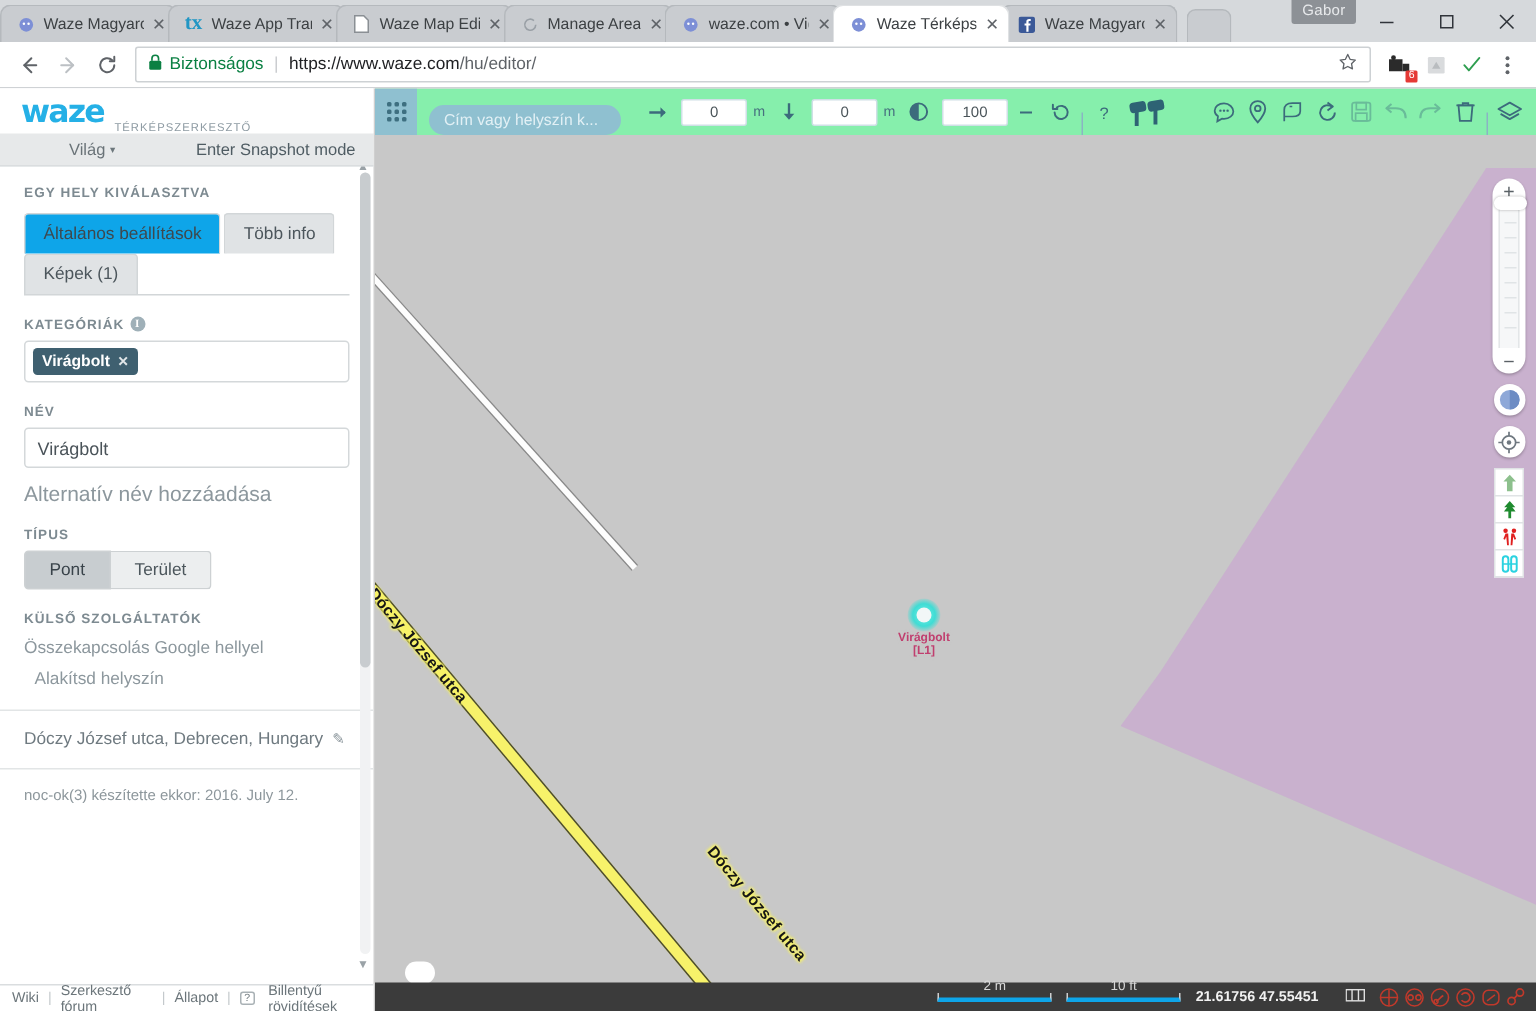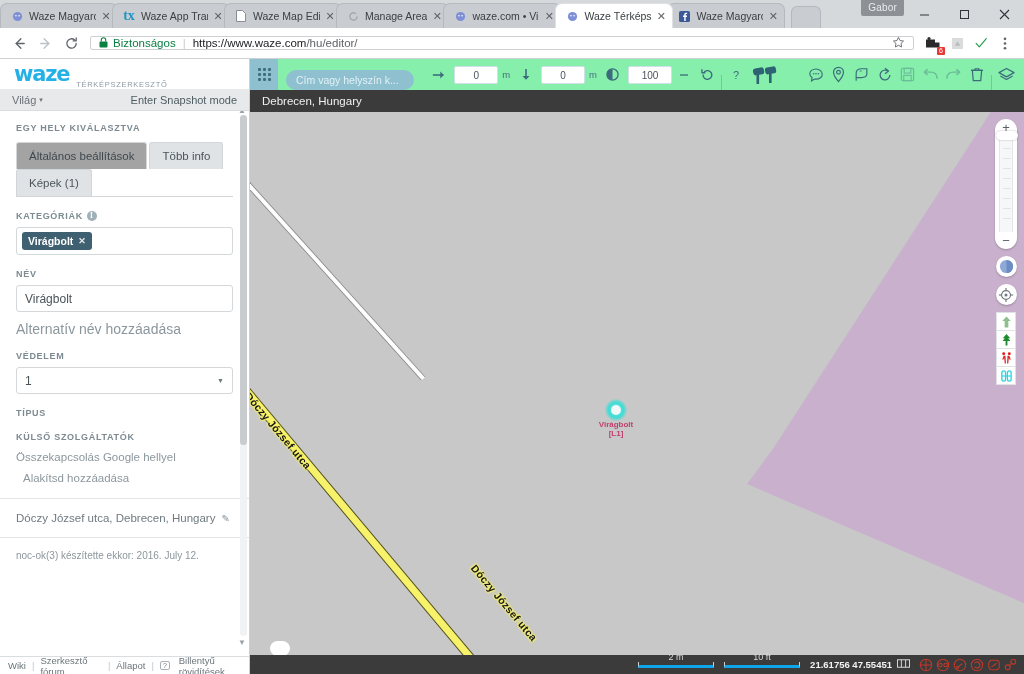--- a/index.html
+++ b/index.html
@@ -93,21 +93,21 @@
     padding: 0 6px;
     border-bottom: 1px solid #cfd2d5;
   }
   .nav-ico {
     width: 26px; height: 26px;
     display: flex; align-items: center; justify-content: center;
     color: #5f6368;
   }
   .nav-ico.disabled { color: #bcc0c4; }
   .urlbox {
-    flex: 1 1 auto; height: 14px;
+    flex: 1 1 auto; height: 24px;
     border: 1px solid #cdd1d4; border-radius: 2px;
     background: #fff;
     display: flex; align-items: center;
     padding: 0 8px; margin: 0 6px;
     font-size: 11.5px;
   }
   .lock { color: #0b8043; margin-right: 5px; font-size: 10px; }
   .secure-txt { color: #0b8043; font-size: 11.5px; }
   .url-sep { color: #c8cbce; margin: 0 7px; }
   .url-main { color: #202124; }
@@ -154,21 +154,21 @@
     letter-spacing: .7px; margin-left: 7px;
     margin-top: 20px;
   }
   .worldbar {
     height: 22px; background: #e7e9ea;
     display: flex; align-items: center;
     padding: 0 12px; font-size: 11px; color: #6a7378;
     justify-content: space-between;
     border-bottom: 1px solid #dadddf;
   }
-  .worldbar .left { display: flex; align-items: center; gap: 3px; }
+  .worldbar .left { display: flex; align-items: center; gap: 3px; margin-left: 34px; }
   .snapshot { color: #4f5c63; font-size: 11px; }
 
   .panel-scroll {
     flex: 1 1 auto; overflow: hidden;
     position: relative; padding: 0 0 0 0;
   }
   .panel-inner { padding: 12px 16px 0 16px; }
 
   .sect-label {
     font-size: 9px; color: #7d8a91;
@@ -178,21 +178,21 @@
   }
   .tabrow { display: flex; flex-wrap: wrap; gap: 0; }
   .ptab {
     font-size: 11.5px; padding: 7px 12px;
     background: #e0e3e5; color: #4c565c;
     border: 1px solid #d2d6d8;
     border-bottom: none;
     border-radius: 3px 3px 0 0;
     margin-right: 2px;
   }
-  .ptab.active { background: #a3a3a3; color: #3e484e; border-color: #d2d6d8; }
+  .ptab.active { background: #0ea5e9; color: #3e484e; border-color: #d2d6d8; }
   .tabs-under {
     border-bottom: 1px solid #d2d6d8;
     margin: 0 0 0 0; height: 1px;
   }
 
   .field { margin-top: 14px; }
   .field-label {
     font-size: 9px; color: #7d8a91; font-weight: bold;
     letter-spacing: .7px; text-transform: uppercase;
     margin-bottom: 6px; display: flex; align-items: center; gap: 4px;
@@ -488,21 +488,21 @@
   .scale-bar {
     border-left: 1px solid #cfcfcf; border-right: 1px solid #cfcfcf;
     border-bottom: 3px solid #0ea5e9;
     height: 6px; position: relative; width: 76px;
     display: flex; align-items: flex-end; justify-content: center;
   }
   .scale-txt {
     position: absolute; top: -10px; left: 0; width: 100%;
     text-align: center; font-size: 9px; color: #d8d8d8;
   }
-  .coords { font-size: 9.5px; font-weight: bold; color: #f2f2f2; margin-right: 5px; text-align: center; }
+  .coords { font-size: 9.5px; font-weight: bold; color: #f2f2f2; margin-right: 18px; text-align: center; }
   .ruler-ico { margin-right: 8px; color: #e0e0e0; }
   .red-icos { display: flex; align-items: center; gap: 2px; }
   .red-ico { width: 15px; height: 15px; display: flex; align-items: center; justify-content: center; }
 </style>
 </head>
 <body>
 
 <div class="browser">
 
   <div class="titlebar">
@@ -702,36 +702,33 @@
             </div>
           </div>
 
           <div class="field">
             <div class="field-label">NÉV</div>
             <input class="txtinput" value="Virágbolt" style="">
           </div>
           <a class="linkish">Alternatív név hozzáadása</a>
 
 
-          <div class="field">
-            <div class="field-label">VÉDELEM</div>
-            <div class="selbox">
-              <span>1</span>
-              <span class="caret">▼</span>
-            </div>
-          </div>
 
           <div class="field">
             <div class="field-label">TÍPUS</div>
+            <div class="segrow" id="typeseg">
+                <div class="seg active">Pont</div>
+                <div class="seg">Terület</div>
+              </div>
           </div>
 
           <div class="field">
             <div class="field-label">KÜLSŐ SZOLGÁLTATÓK</div>
             <a class="ext-link">Összekapcsolás Google hellyel</a>
-            <a class="ext-link indent">Alakítsd hozzáadása</a>
+            <a class="ext-link indent">Alakítsd helyszín</a>
           </div>
 
           <div class="divider"></div>
 
           <div class="addr-row">
             <span>Dóczy József utca, Debrecen, Hungary</span>
             <span class="pencil">✎</span>
           </div>
 
           <div class="credit">noc-ok(3) készítette ekkor: 2016. July 12.</div>
@@ -883,23 +880,20 @@
         </span>
         <div class="tb-divider"></div>
         <span class="tb-ico">
           <svg width="17" height="16" viewBox="0 0 18 17">
               <path d="M9 1.5L17 6l-8 4.5L1 6z" fill="none" stroke="#3c6b7c" stroke-width="1.3" stroke-linejoin="round"></path>
               <path d="M2.5 9.5L9 13.2l6.5-3.7" fill="none" stroke="#3c6b7c" stroke-width="1.3" stroke-linejoin="round"></path>
             </svg>
         </span>
       </div>
 
-      <div class="locbar">
-        <span>Debrecen, Hungary</span>
-      </div>
 
       <div class="mapcanvas">
         <div class="purple-poly"></div>
         <div class="road-white"></div>
         <div class="road-yellow"></div>
         <div class="roadlabel rl1">Dóczy József utca</div>
         <div class="roadlabel rl2">Dóczy József utca</div>
 
         <div class="poi">
           <div class="poi-glow"></div>

